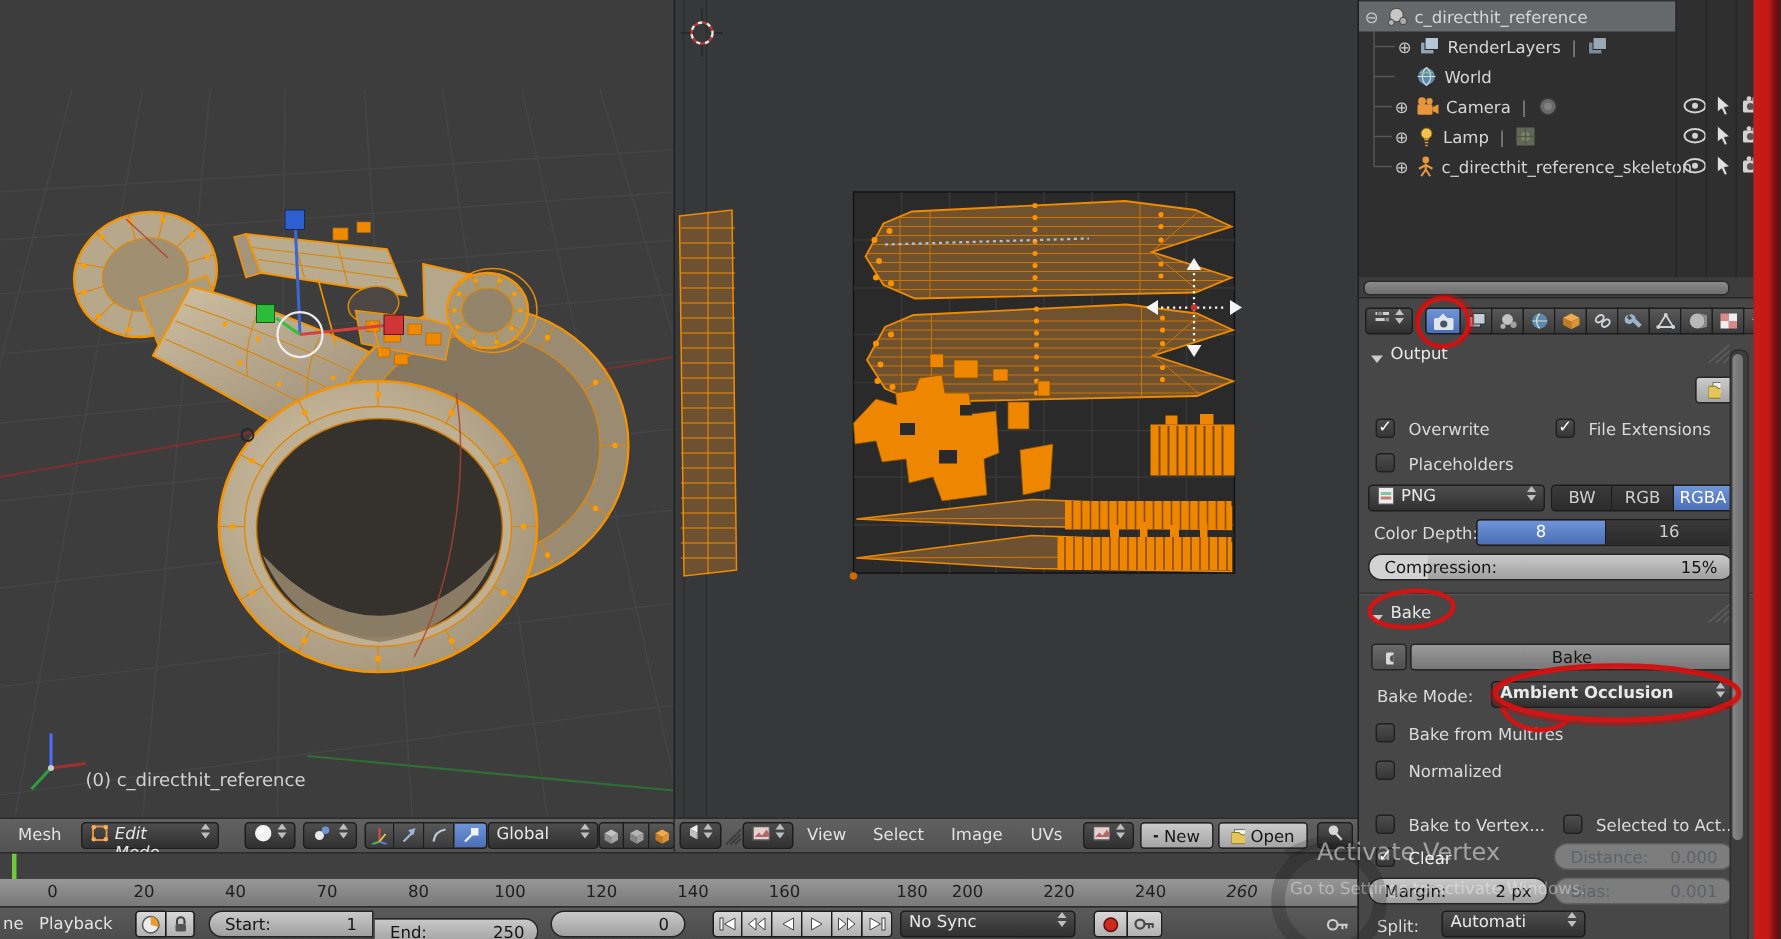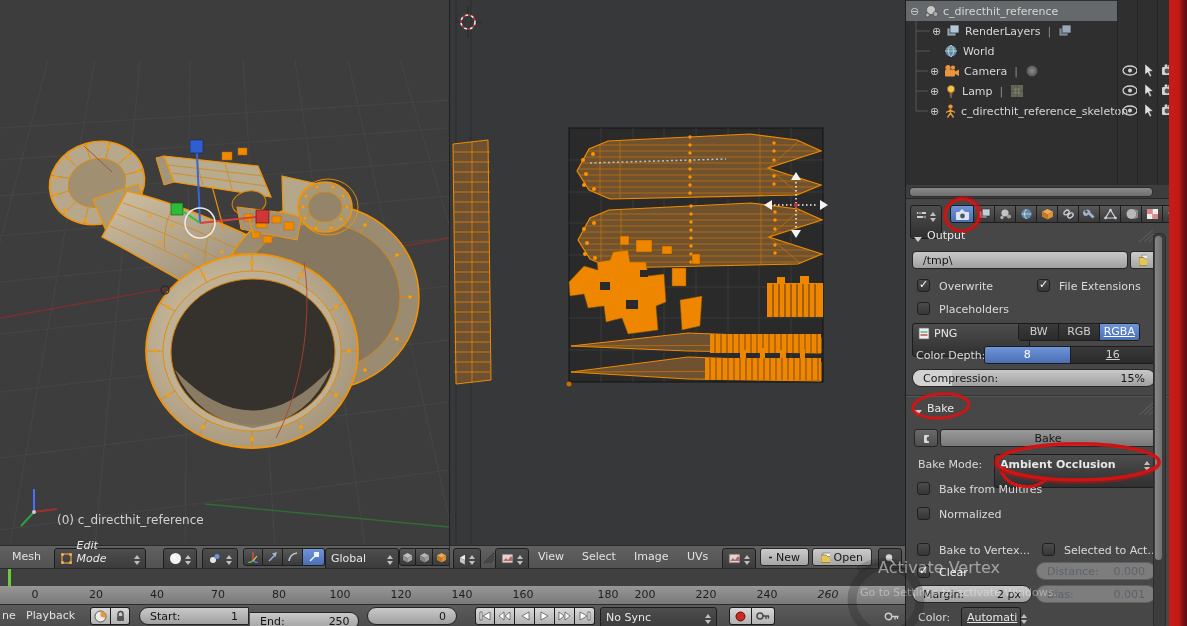--- a/index.html
+++ b/index.html
@@ -4,21 +4,21 @@
 <style>
   html,body{margin:0;padding:0;background:#222;}
   .screen{position:relative;width:1187px;height:626px;overflow:hidden;background:#3f3f3f;
     font-family:"DejaVu Sans","Liberation Sans",sans-serif;font-size:11px;color:#ddd;}
   .abs{position:absolute;}
   .region{position:absolute;overflow:hidden;}
   
   .bar{position:absolute;background:linear-gradient(#616161,#525252);border-top:1px solid #2b2b2b;box-sizing:border-box;}
   .menu-label{position:absolute;top:4px;color:#e2e2e2;font-size:11px;cursor:default;}
   .dd{position:absolute;height:18px;background:linear-gradient(#4d4d4d,#303030);border:1px solid #1d1d1d;
-    border-radius:3px;color:#e8e8e8;display:flex;align-items:flex-end;padding:16px 5px;box-sizing:border-box;gap:4px;}
+    border-radius:3px;color:#e8e8e8;display:flex;align-items:flex-start;padding:0 5px;box-sizing:border-box;gap:4px;}
   .updn{width:7px;display:flex;flex-direction:column;align-items:center;gap:2px;margin-left:auto;}
   .updn i{display:block;width:0;height:0;border-left:3px solid transparent;border-right:3px solid transparent;}
   .updn .u{border-bottom:4px solid #bfbfbf;}
   .updn .d{border-top:4px solid #bfbfbf;}
   .pill{position:absolute;height:18px;border-radius:9px;border:1px solid #262626;
     background:linear-gradient(#c9c9c9,#a0a0a0);color:#151515;display:flex;align-items:center;
     font-size:11px;padding:0 10px;box-sizing:border-box;}
   .pill .val{margin-left:auto;}
   .pill.dis{background:#7d7d7d;color:#5c636b;border-color:#606060;}
   .btngroup{position:absolute;display:flex;}
@@ -30,21 +30,21 @@
   .lbtn{height:18px;background:linear-gradient(#cbcbcb,#a5a5a5);border:1px solid #262626;border-radius:3px;
     color:#161616;display:flex;align-items:center;justify-content:center;gap:4px;padding:0 8px;box-sizing:border-box;}
   
   .plabel{position:absolute;color:#dadada;font-size:11px;}
   .cb{position:absolute;width:13px;height:13px;background:linear-gradient(#4c4c4c,#363636);
     border:1px solid #202020;border-radius:3px;color:#fff;font-size:11px;line-height:12px;text-align:center;box-sizing:border-box;}
   .cb.on::after{content:"✓";position:relative;top:-1px;}
   .seg{position:absolute;display:flex;border:1px solid #1c1c1c;border-radius:3px;overflow:hidden;height:18px;box-sizing:border-box;}
   .seg>div{background:linear-gradient(#3a3a3a,#2b2b2b);color:#cfcfcf;text-align:center;line-height:16px;
     border-right:1px solid #1c1c1c;font-size:11px;flex:1;}
-  .seg>div:last-child{border-right:none;text-decoration:underline;}
+  .seg>div:last-child{border-right:none;}
   .seg>div.sel{background:linear-gradient(#6f94d8,#4a6fb5);color:#fff;}
   .panelhdr{position:absolute;color:#e8e8e8;font-size:11px;display:flex;align-items:flex-end;gap:5px;}
   .tri-d{width:0;height:0;border-left:4px solid transparent;border-right:4px solid transparent;border-top:5px solid #ccc;}
   .slider{overflow:hidden;}
   .slider .fill{position:absolute;left:0;top:0;bottom:0;background:#d2d2d2;border-radius:9px 0 0 9px;}
   .slider span{position:relative;z-index:1;}
   
   .ol-row{position:absolute;height:20px;display:flex;align-items:center;gap:4px;color:#d6d6d6;white-space:nowrap;}
   .ol-sep{position:absolute;top:0;width:1px;height:185px;background:#262626;}
   .exp{color:#c9c9c9;font-size:11px;width:11px;text-align:center;}
@@ -995,23 +995,20 @@
     </div>
 
     <div class="panelhdr" style="left:8px;top:30px;">
       <i class="tri-d"></i>
       <span>Output</span>
     </div>
     <svg class="abs" style="left:230px;top:30px;" width="18" height="14">
         <path d="M3,13 L17,1 M8,13 L17,5 M13,13 L17,9" stroke="#5a5a5a" stroke-width="1.2"></path>
       </svg>
 
-    <div class="pill" style="left:6px;top:52px;width:216px;border-radius:4px;">
-      <span>/tmp\</span>
-    </div>
     <div class="lbtn" style="position:absolute;left:224px;top:52px;width:26px;">
       <svg width="14" height="12">
           <rect x="3" y="1" width="9" height="8" fill="#f0f0f0" stroke="#777" stroke-width="0.7"></rect>
           <path d="M0,3.5 h5 l1.5,1.5 H14 v6.5 H0 Z" fill="#e3c55a" stroke="#8a7722" stroke-width="0.7"></path>
         </svg>
     </div>
 
     <div class="cb on" style="left:11px;top:80px;"></div>
     <div class="plabel" style="left:33px;top:81px;">Overwrite</div>
     <div class="cb on" style="left:131px;top:80px;"></div>
@@ -1024,21 +1021,21 @@
           <rect x="1" y="1" width="10" height="11" fill="#ededed" stroke="#666" stroke-width="0.7"></rect>
           <rect x="2.5" y="7" width="7" height="2" fill="#c97a7a"></rect>
           <rect x="2.5" y="4" width="7" height="2" fill="#7ac9a0"></rect>
         </svg>
       <span>PNG</span>
       <span class="updn">
           <i class="u"></i>
           <i class="d"></i>
         </span>
     </div>
-    <div class="seg" style="left:112px;top:124px;width:122px;">
+    <div class="seg" style="left:128px;top:124px;width:122px;">
       <div>BW</div>
       <div>RGB</div>
       <div class="sel">RGBA</div>
     </div>
 
     <div class="plabel" style="left:10px;top:150px;">Color Depth:</div>
     <div class="seg" style="left:78px;top:147px;width:172px;">
       <div class="sel">8</div>
       <div>16</div>
     </div>
@@ -1098,22 +1095,22 @@
 
     <div class="pill" style="left:6px;top:386px;width:120px;">
       <span>Margin:</span>
       <span class="val">2 px</span>
     </div>
     <div class="pill dis" style="left:130px;top:386px;width:120px;">
       <span>Bias:</span>
       <span class="val">0.001</span>
     </div>
 
-    <div class="plabel" style="left:12px;top:412px;">Color:</div>
-    <div class="dd" style="left:55px;top:408px;width:60px;text-decoration:underline;">
+    <div class="plabel" style="left:12px;top:412px;">Split:</div>
+    <div class="dd" style="left:55px;top:408px;width:96px;">
       <span>Automati</span>
       <span class="updn">
           <i class="u"></i>
           <i class="d"></i>
         </span>
     </div>
 
     <div class="abs" style="left:247px;top:34px;width:11px;height:394px;background:#3c3c3c;border-radius:5px;border:1px solid #2c2c2c;">
       <div class="abs" style="left:1px;top:2px;width:7px;height:324px;background:linear-gradient(90deg,#868686,#707070);border-radius:4px;"></div>
     </div>

